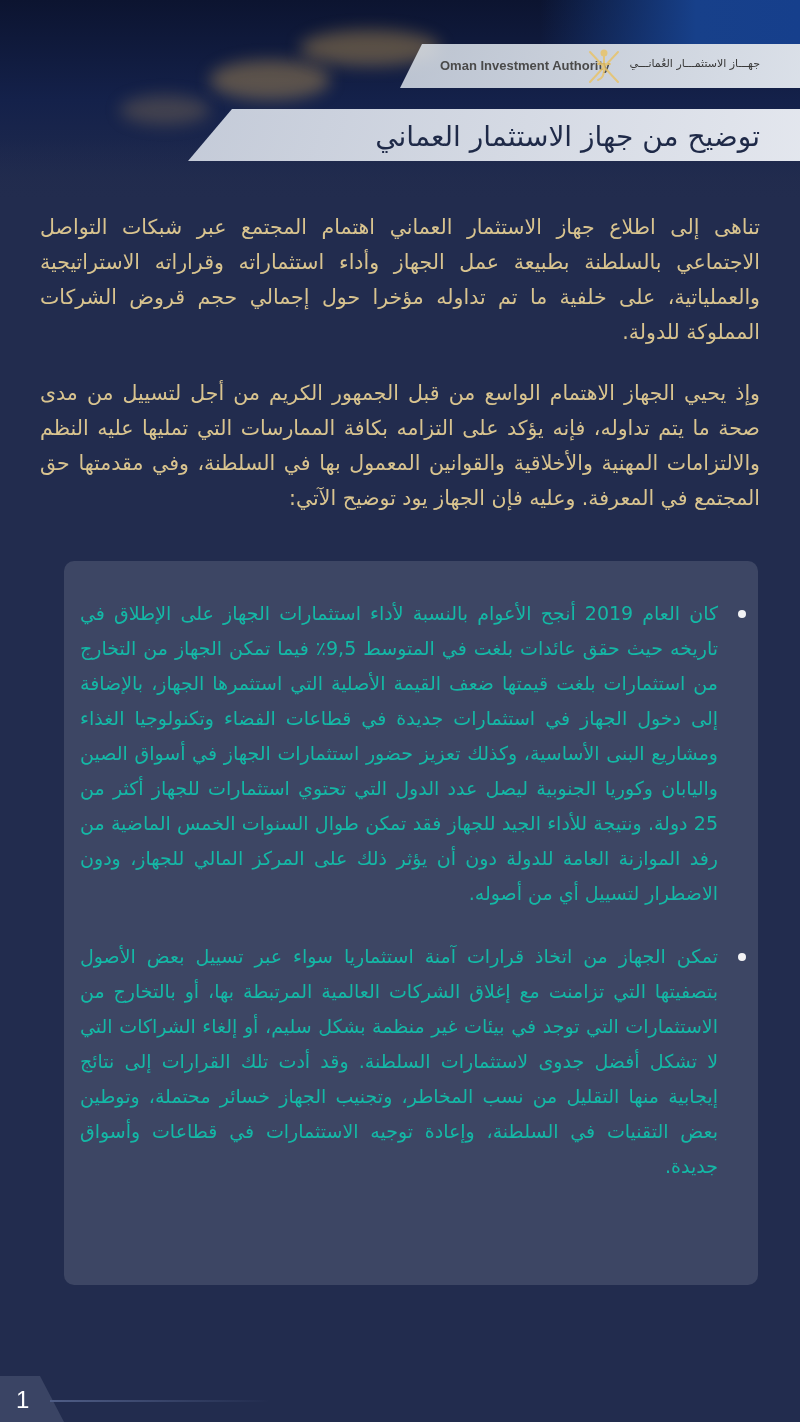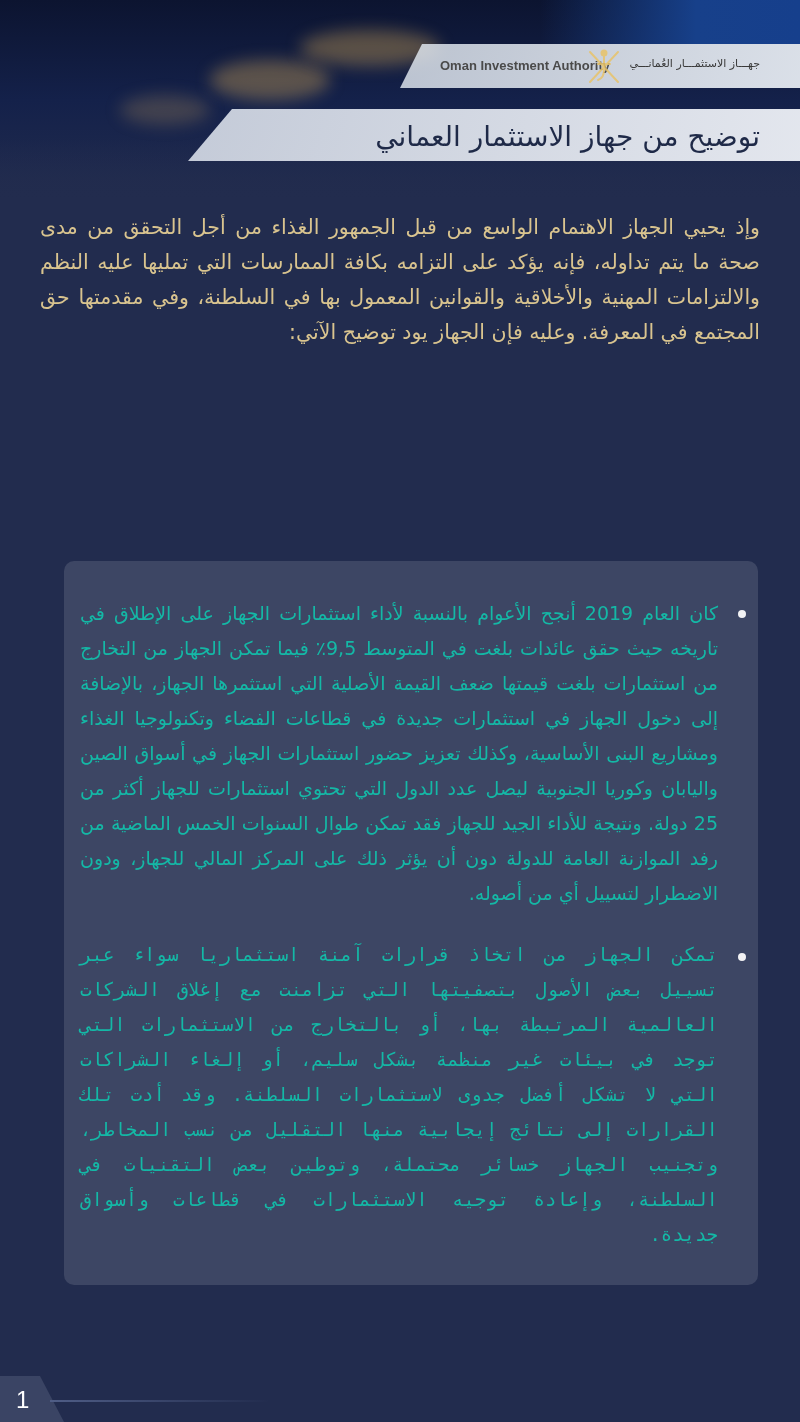--- a/index.html
+++ b/index.html
@@ -132,21 +132,21 @@
       font-size: 19px;
       line-height: 35px;
     }
     .bullets li {
       position: relative;
       padding-right: 42px;
       padding-left: 0;
       text-align: justify;
       text-align-last: right;
     }
-    .bullets li + li { margin-top: 28px; font-family: Liberation Mono, monospace; }
+    .bullets li + li { margin-top: 28px; }
     .bullet-dot {
       position: absolute;
       right: 14px;
       top: 14px;
       width: 8px;
       height: 8px;
       border-radius: 50%;
       background: #f2f2f4;
     }
     
@@ -197,21 +197,22 @@
     </g>
   </svg>
   <span class="brand-ar">جهـــاز الاستثمـــار العُمانـــي</span>
 </div>
 
 <div class="title-banner">
   <h1 class="title-text">توضيح من جهاز الاستثمار العماني</h1>
 </div>
 
 <div class="intro">
-  <p>وإذ يحيي الجهاز الاهتمام الواسع من قبل الجمهور الغذاء من أجل التحقق من مدى صحة ما يتم تداوله، فإنه يؤكد على التزامه بكافة الممارسات التي تمليها عليه النظم والالتزامات المهنية والأخلاقية والقوانين المعمول بها في السلطنة، وفي مقدمتها حق المجتمع في المعرفة. وعليه فإن الجهاز يود توضيح الآتي:</p>
+  <p>تناهى إلى اطلاع جهاز الاستثمار العماني اهتمام المجتمع عبر شبكات التواصل الاجتماعي بالسلطنة بطبيعة عمل الجهاز وأداء استثماراته وقراراته الاستراتيجية والعملياتية، على خلفية ما تم تداوله مؤخرا حول إجمالي حجم قروض الشركات المملوكة للدولة.</p>
+  <p>وإذ يحيي الجهاز الاهتمام الواسع من قبل الجمهور الكريم من أجل لتسييل من مدى صحة ما يتم تداوله، فإنه يؤكد على التزامه بكافة الممارسات التي تمليها عليه النظم والالتزامات المهنية والأخلاقية والقوانين المعمول بها في السلطنة، وفي مقدمتها حق المجتمع في المعرفة. وعليه فإن الجهاز يود توضيح الآتي:</p>
 </div>
 
 <div class="card"></div>
 <ul class="bullets">
   <li>
     <span class="bullet-dot"></span>
     <span>كان العام 2019 أنجح الأعوام بالنسبة لأداء استثمارات الجهاز على الإطلاق في تاريخه حيث حقق عائدات بلغت في المتوسط 9,5٪ فيما تمكن الجهاز من التخارج من استثمارات بلغت قيمتها ضعف القيمة الأصلية التي استثمرها الجهاز، بالإضافة إلى دخول الجهاز في استثمارات جديدة في قطاعات الفضاء وتكنولوجيا الغذاء ومشاريع البنى الأساسية، وكذلك تعزيز حضور استثمارات الجهاز في أسواق الصين واليابان وكوريا الجنوبية ليصل عدد الدول التي تحتوي استثمارات للجهاز أكثر من 25 دولة. ونتيجة للأداء الجيد للجهاز فقد تمكن طوال السنوات الخمس الماضية من رفد الموازنة العامة للدولة دون أن يؤثر ذلك على المركز المالي للجهاز، ودون الاضطرار لتسييل أي من أصوله.</span>
   </li>
   <li>
     <span class="bullet-dot"></span>

